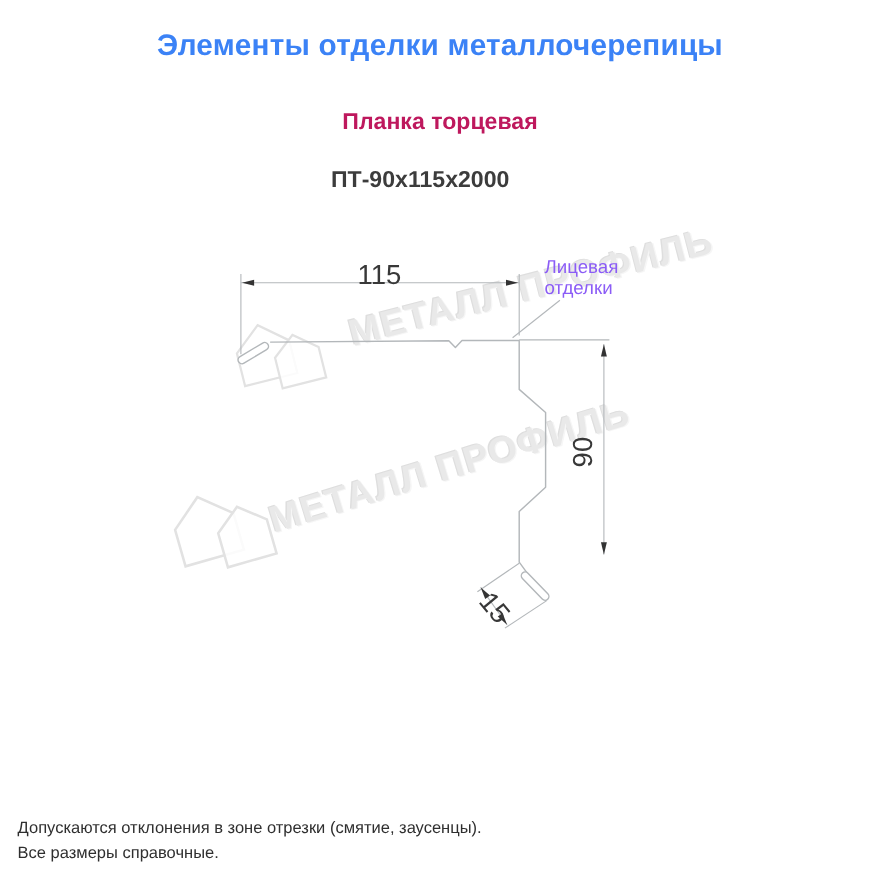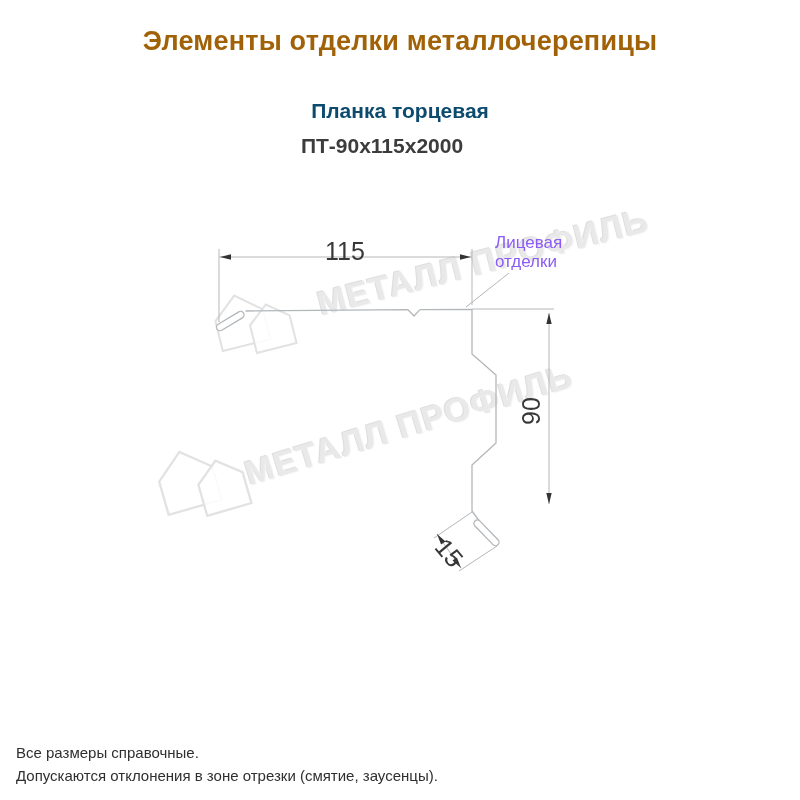--- a/index.html
+++ b/index.html
@@ -1,24 +1,24 @@
 <!DOCTYPE html>
 <html><head>
 <meta charset="utf-8">
 <style>
   html,body{margin:0;padding:0;background:#fff;}
   body{width:800px;height:800px;position:relative;overflow:hidden;
        font-family:"Liberation Sans", sans-serif;color:#3a3a3a;}
   .abs{position:absolute;}
   
   .title{left:0;top:26px;width:800px;text-align:center;
-         font-size:27px;font-weight:700;color:#a16207;letter-spacing:.2px;}
+         font-size:27px;font-weight:700;color:#3b82f6;letter-spacing:.2px;}
   .subtitle{left:0;top:99px;width:800px;text-align:center;
-            font-size:21px;font-weight:700;color:#0c4a6e;}
-  .product-code{left:0;top:134px;width:764px;text-align:center;
+            font-size:21px;font-weight:700;color:#be185d;}
+  .product-code{left:0;top:152px;width:764px;text-align:center;
                 font-size:21px;font-weight:700;color:#3c3c3c;}
   
   .wm{font-weight:700;color:#e9e9e9;letter-spacing:1px;white-space:nowrap;
       text-shadow:1px 1px 0 #f6f6f6,-1px -1px 0 #dedede;z-index:1;}
   .wm-upper{left:318px;top:285px;font-size:34px;transform:rotate(-14.5deg);
             transform-origin:0 50%;}
   .wm-lower{left:246px;top:455px;font-size:34px;transform:rotate(-17deg);
             transform-origin:0 50%;}
   
   svg.drawing{left:0;top:0;z-index:2;}
@@ -103,15 +103,15 @@
 <div class="abs dim-text dim-115">115</div>
 <div class="abs dim-text dim-90">90</div>
 <div class="abs dim-text dim-15">15</div>
 
 <div class="abs face-label">
   <div>Лицевая</div>
   <div>отделки</div>
 </div>
 
 <div class="abs footer">
+  <div>Допускаются отклонения в зоне отрезки (смятие, заусенцы).</div>
   <div>Все размеры справочные.</div>
-  <div>Допускаются отклонения в зоне отрезки (смятие, заусенцы).</div>
 </div>
 
 </body></html>

